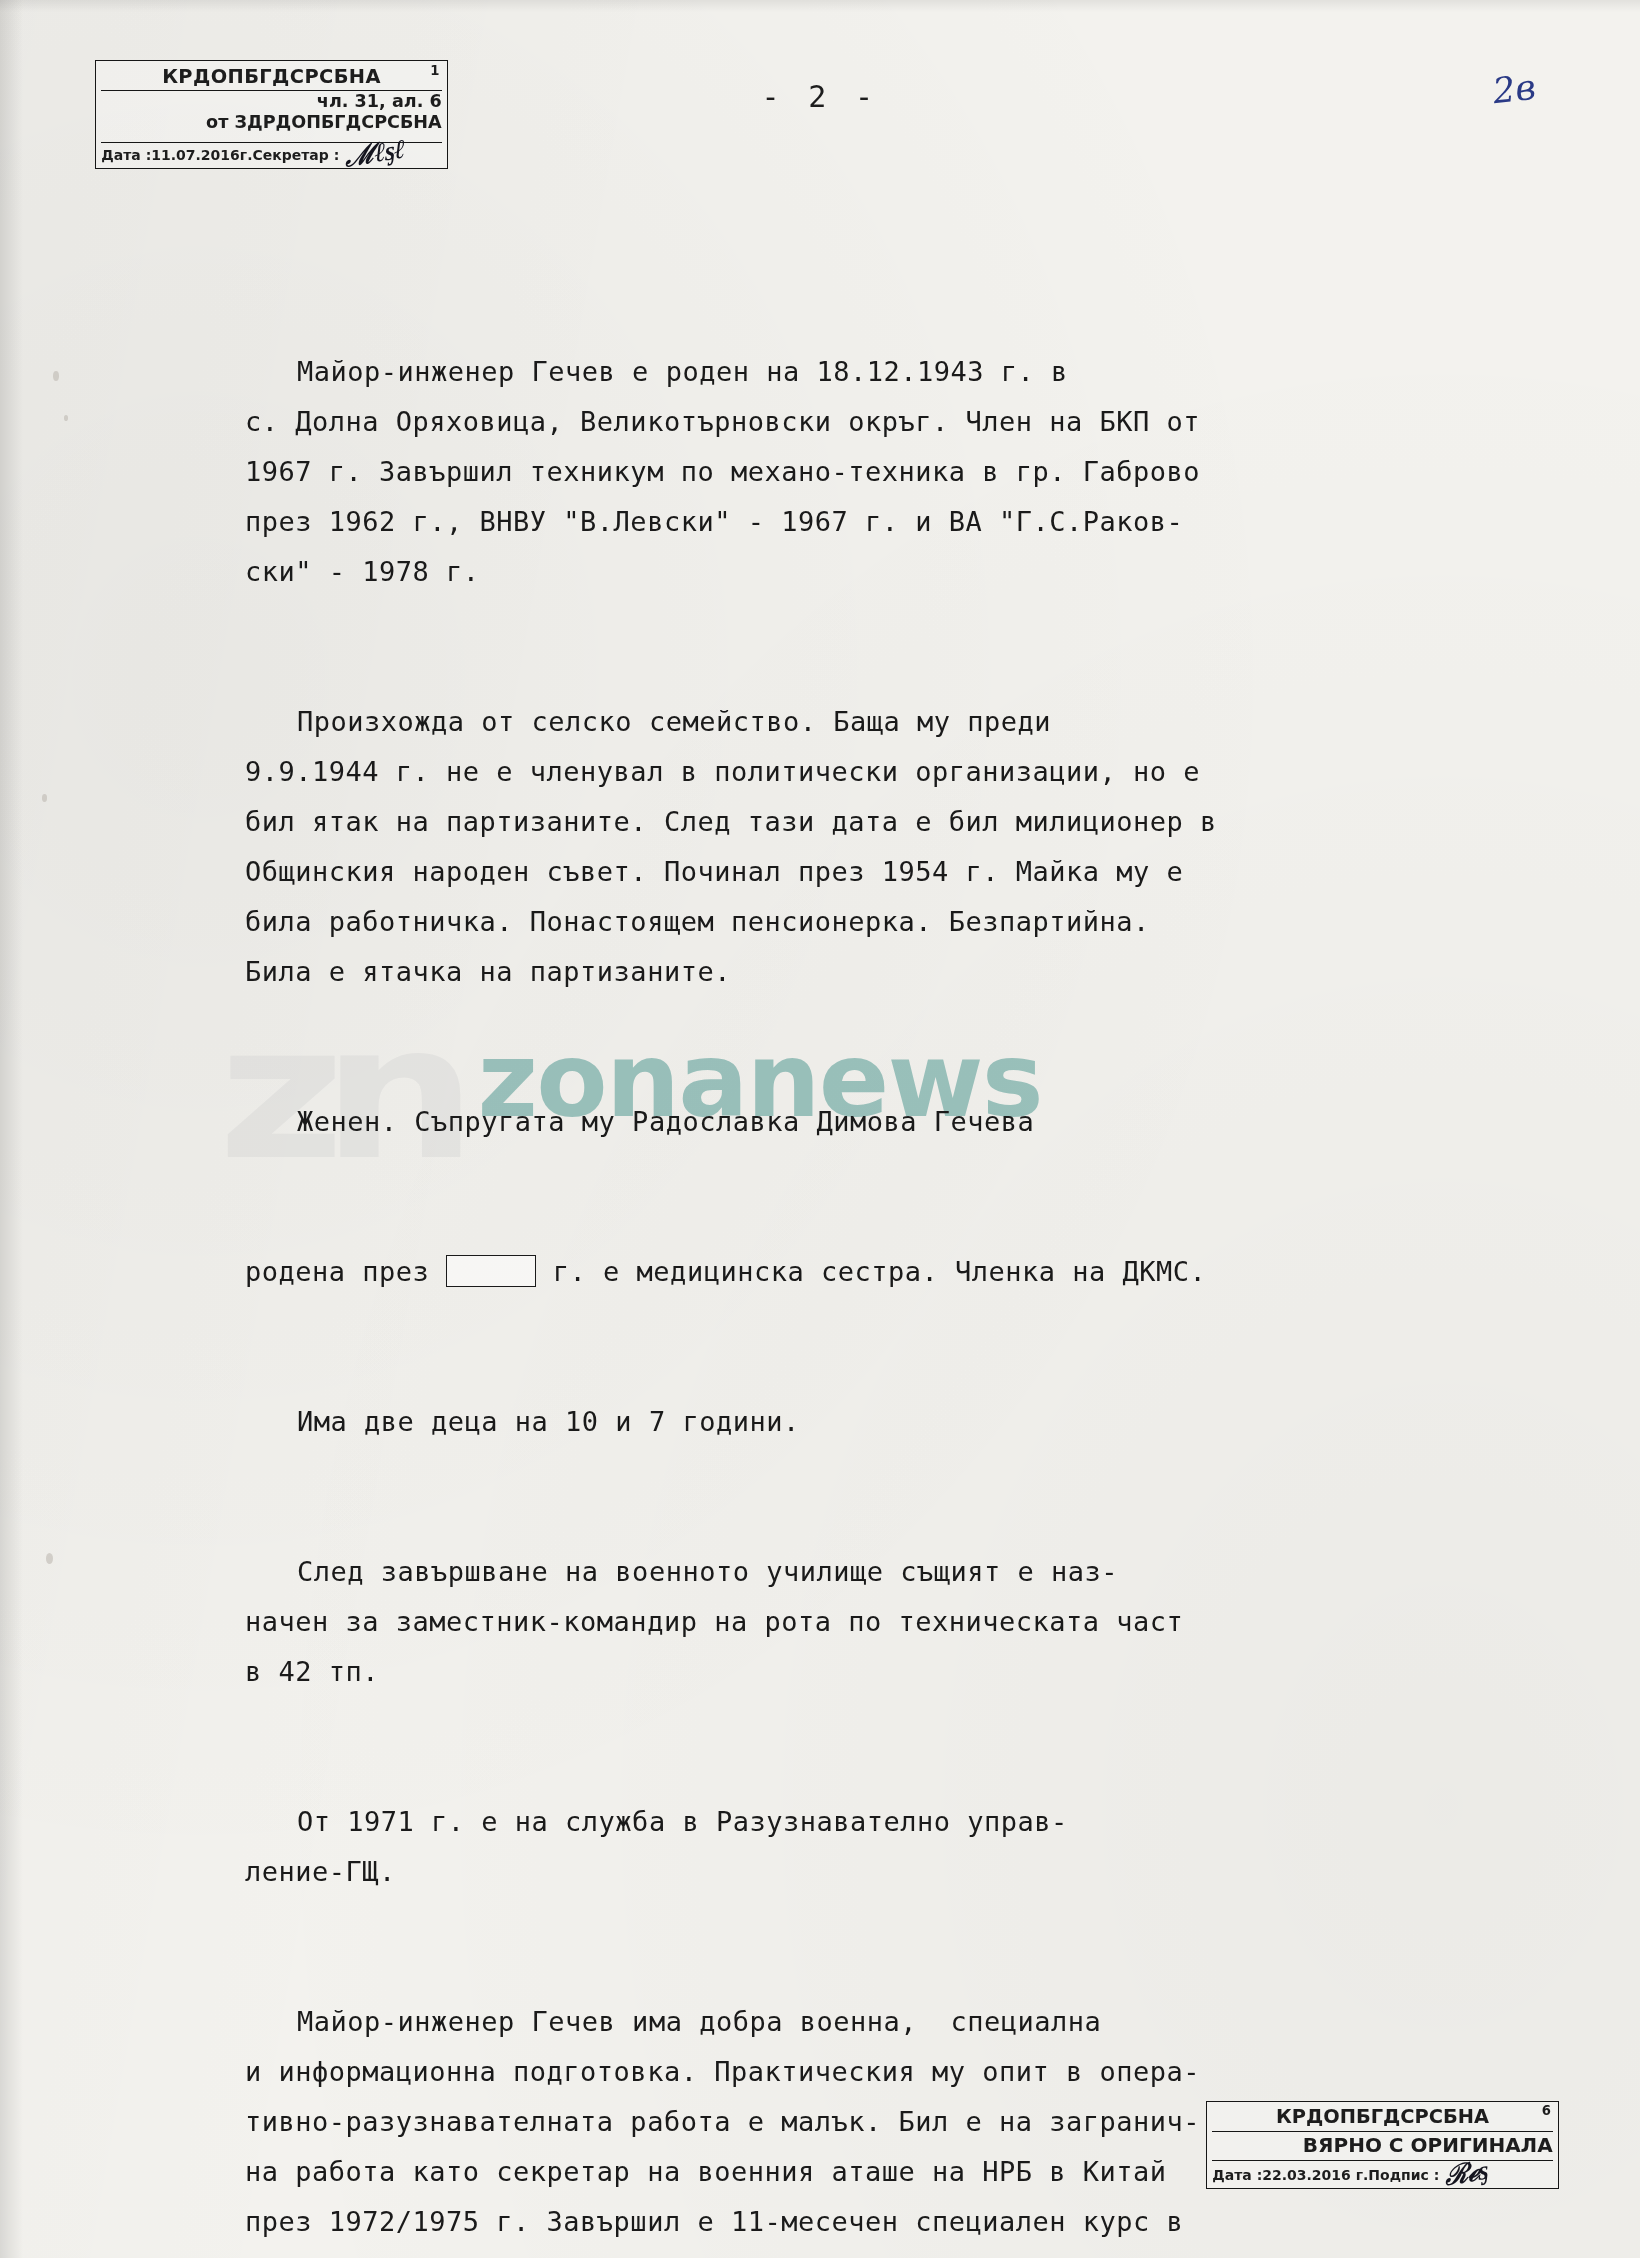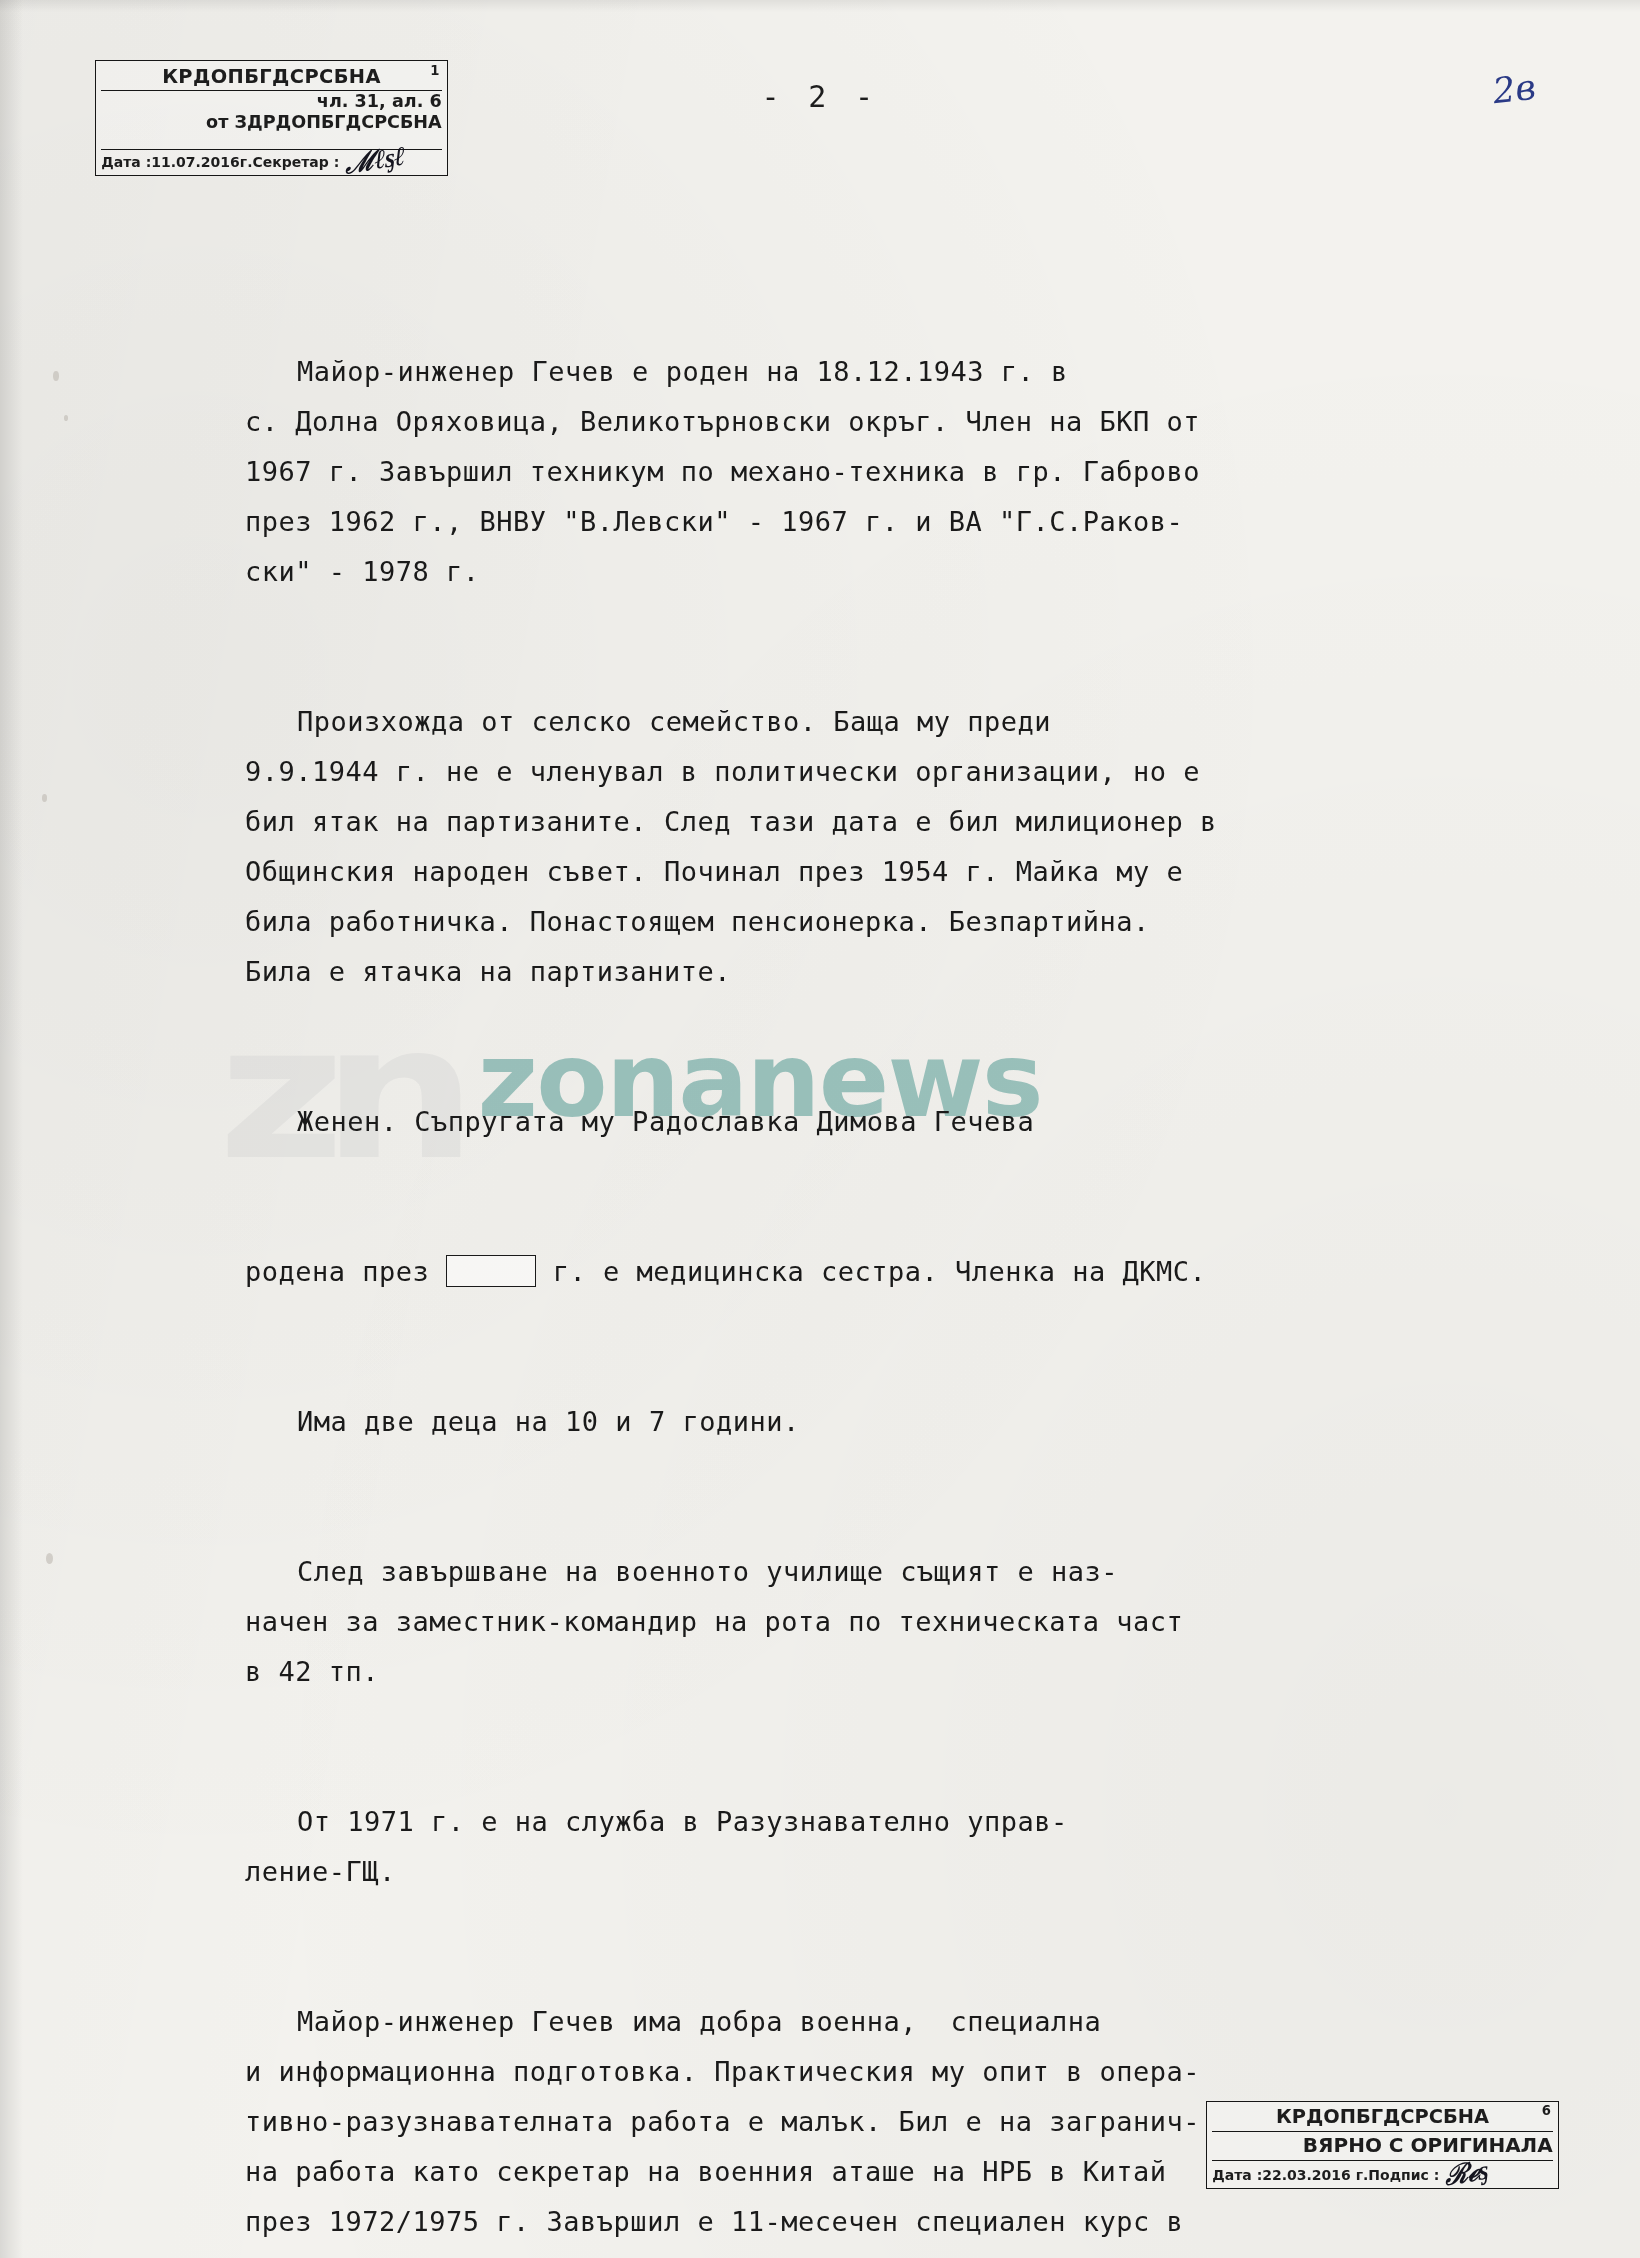--- a/index.html
+++ b/index.html
@@ -73,21 +73,21 @@
   .stamp-top .line3 {
     font-size: 17.6px;
     font-weight: 700;
     text-align: right;
     line-height: 1.18;
   }
   .stamp-top .line4 {
     display: flex;
     align-items: flex-end;
     border-top: 1.8px solid #161616;
-    margin-top: 16px;
+    margin-top: 9px;
     padding-top: 1.8px;
     font-size: 14px;
     font-weight: 700;
     white-space: nowrap;
   }
   .sig {
     font-family: "DejaVu Serif", serif;
     font-style: italic;
     font-size: 26.5px;
     line-height: 0.7;

